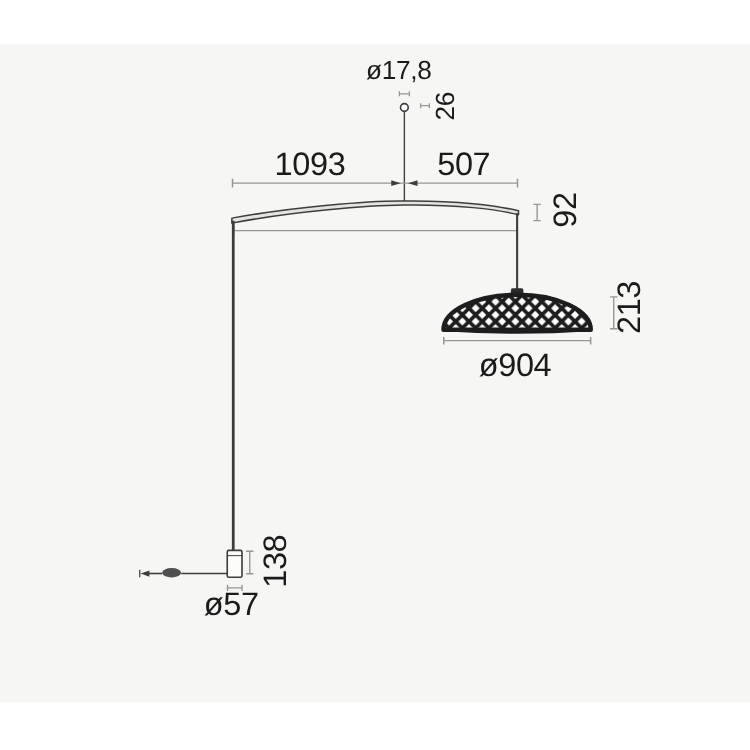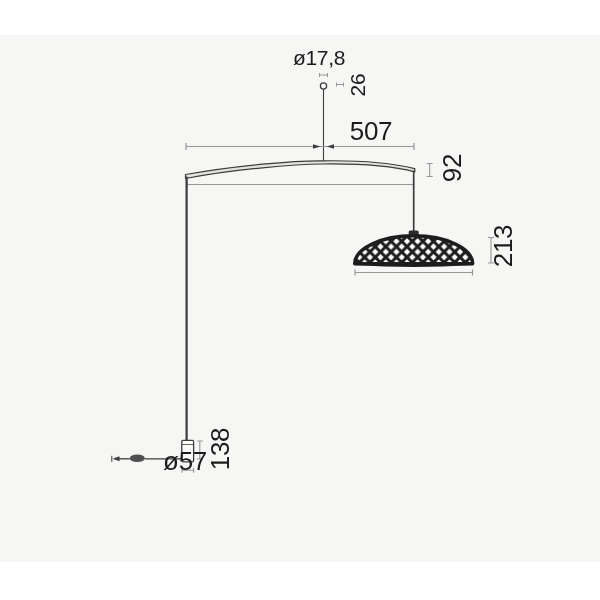--- a/index.html
+++ b/index.html
@@ -91,18 +91,20 @@
       <path d="M182,470.3 H193.6 M182,467.8 V472.8 M193.6,467.8 V472.8" stroke="var(--dim)" stroke-width="1.1"></path>
     </g>
 
     <g>
       <path d="M199.8,441 V459 M196.8,441 H202.8 M196.8,459 H202.8" stroke="var(--dim)" stroke-width="1.1"></path>
     </g>
   </svg>
 
   <div class="lbl sm" style="left:319px;top:57px">ø17,8</div>
   <div class="lbl sm rot" style="left:357px;top:85px">26</div>
+  <div class="lbl" style="left:248px;top:131px">1093</div>
   <div class="lbl" style="left:371px;top:131px">507</div>
   <div class="lbl rot" style="left:452px;top:168px">92</div>
   <div class="lbl rot" style="left:503px;top:246px">213</div>
+  <div class="lbl" style="left:412px;top:292px">ø904</div>
   <div class="lbl rot" style="left:220px;top:449px">138</div>
-  <div class="lbl" style="left:185px;top:461px">ø57</div>
+  <div class="lbl" style="left:185px;top:483px">ø57</div>
 </div>
 
 </body></html>

